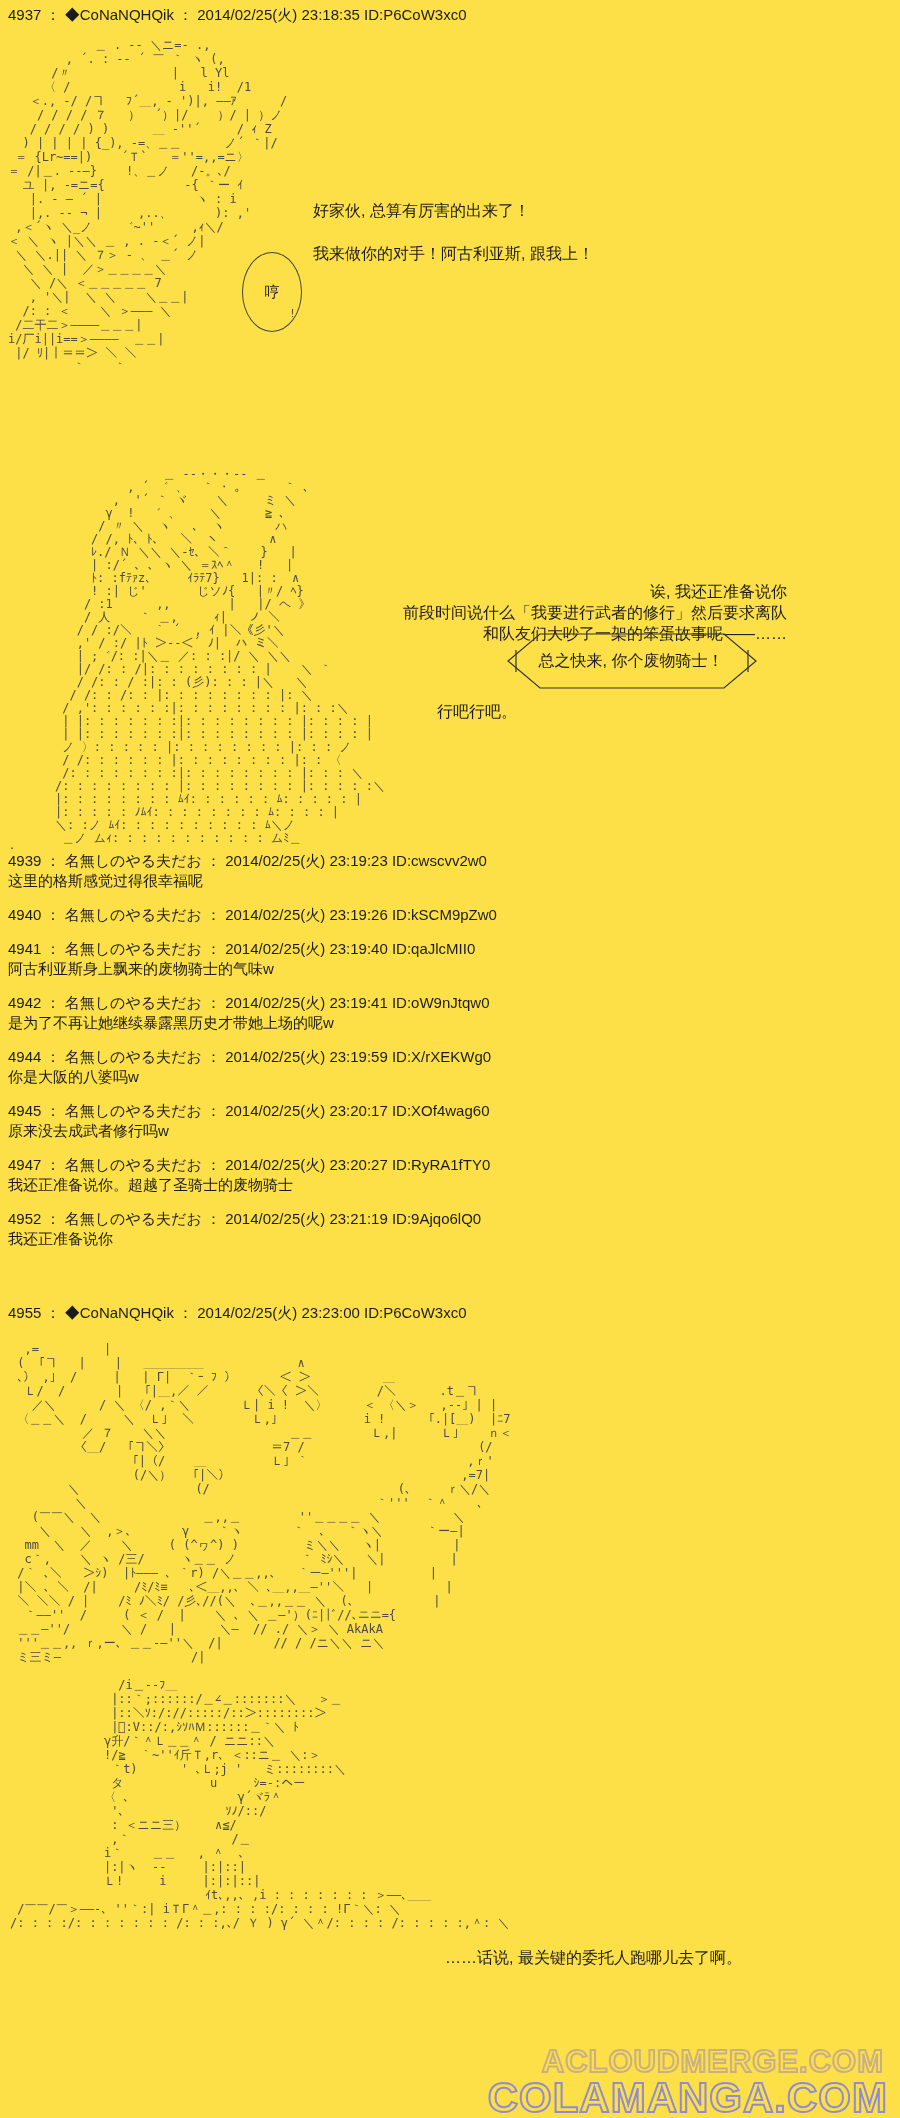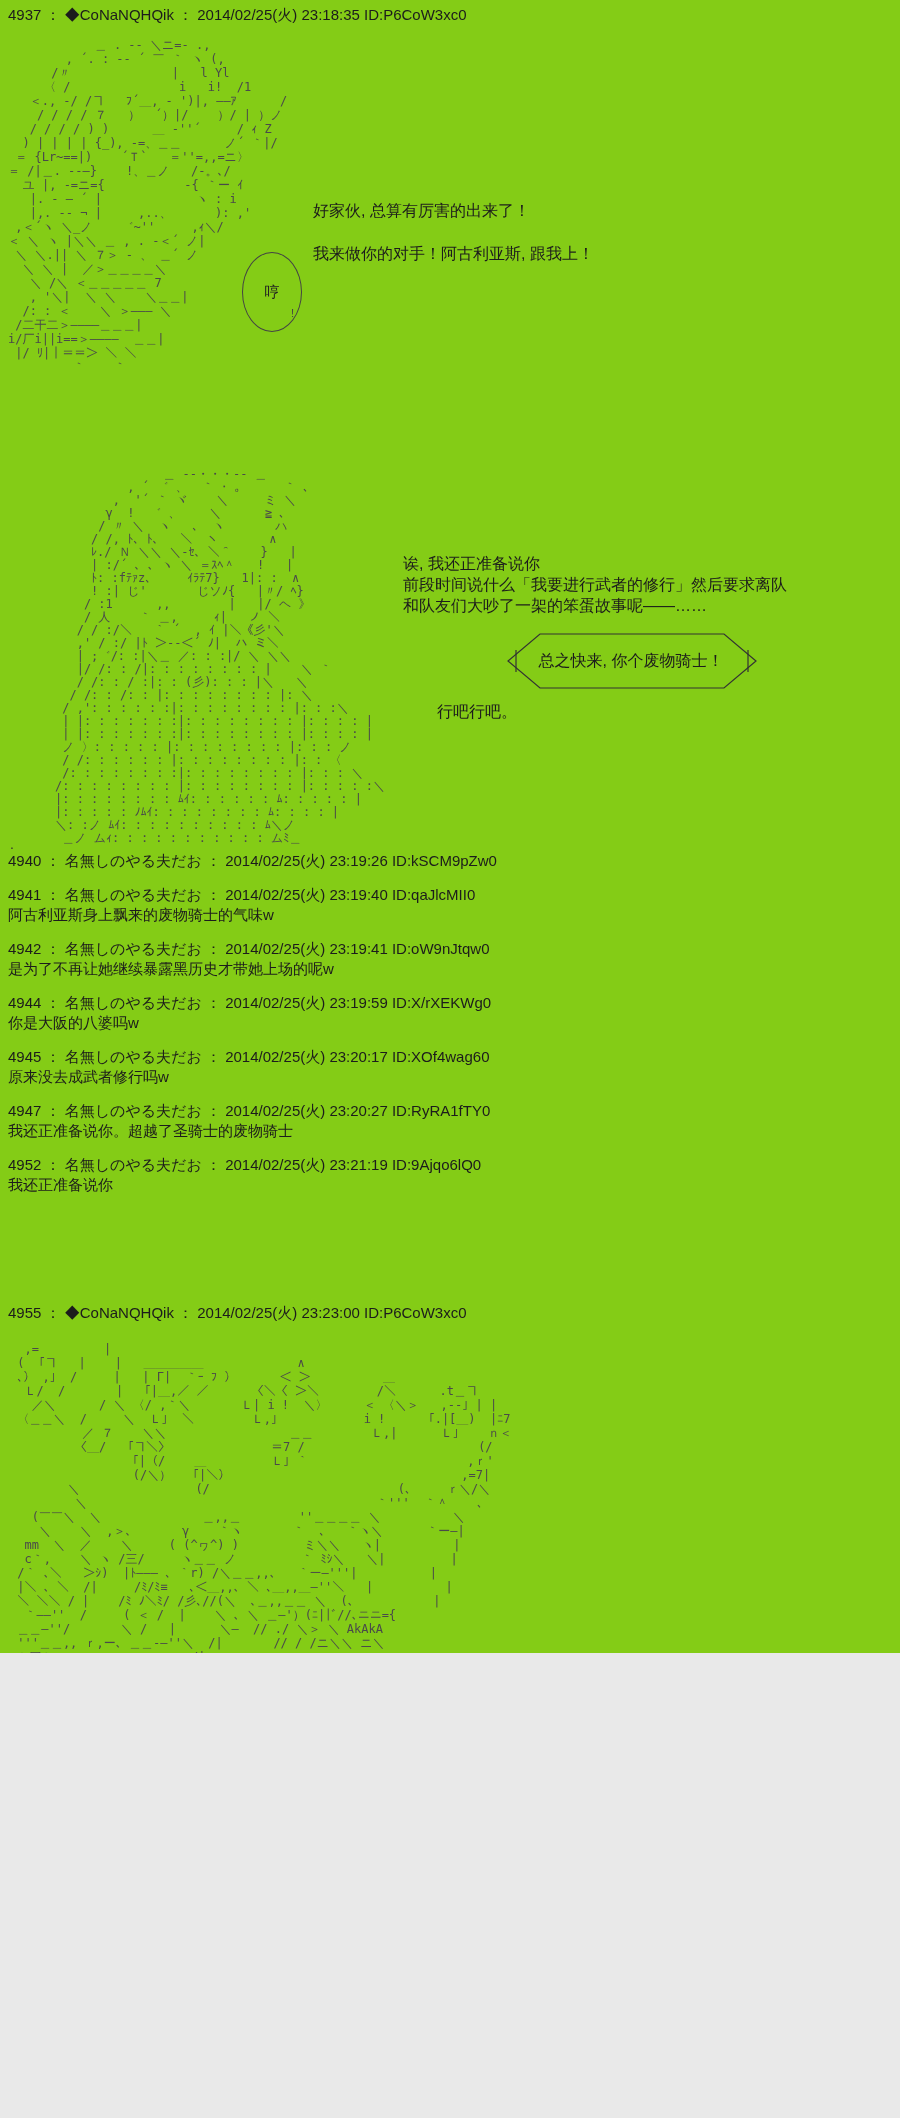--- a/index.html
+++ b/index.html
@@ -1,21 +1,21 @@
 <!DOCTYPE html>
 <html><head>
 <meta charset="utf-8">
 <style>
   html,body{margin:0;padding:0;}
   body{background:#e9e9e9;}
-  .page{position:relative;width:900px;height:1653px;background:#84cc16;overflow:hidden;
+  .page{position:relative;width:900px;height:2118px;background:#fde047;overflow:hidden;
         font-family:"Liberation Sans",sans-serif;color:#222;}
   .abs{position:absolute;}
   .hdr{font-size:15px;line-height:20px;color:#1c1c1c;white-space:nowrap;}
-  .dlg{font-size:16px;line-height:21px;color:#1c1c1c;white-space:nowrap;}
+  .dlg{font-size:16px;line-height:21px;color:#1c1c1c;white-space:nowrap;text-align:right;}
   .aa{font-family:"DejaVu Sans Mono",monospace;font-size:12px;line-height:14px;
       color:#4a4a4a;margin:0;white-space:pre;}
   .aa.tight{line-height:13px;}
   .reply{font-size:15px;line-height:20px;color:#1c1c1c;margin-bottom:14px;white-space:nowrap;}
   .bubble{width:58px;height:78px;border:1px solid #444;border-radius:50%;
           display:flex;align-items:center;justify-content:center;font-size:15px;color:#222;}
   .bubble .mark{position:absolute;right:7px;bottom:12px;font-size:11px;color:#444;}
   .shout-text{display:flex;align-items:center;justify-content:center;width:250px;height:58px;
               font-size:16px;color:#1c1c1c;text-align:right;}
   .dot{font-size:14px;color:#333;}
@@ -87,38 +87,42 @@
  | |: : : : : : :|: : : : : : : : |: : : : |
  ノ 〉: : : : : |: : : : : : : : |: : : ノ
  / /: : : : : : |: : : : : : : : |: : 〈
  /: : : : : : : :|: : : : : : : : |: : : ＼
 /: : : : : : : : |: : : : : : : : |: : : : :＼
 |: : : : : : : : ﾑｲ: : : : : : ﾑ: : : : : |
 |: : : : : ﾉﾑｲ: : : : : : : : ﾑ: : : : |
 ＼: :ノ ﾑｲ: : : : : : : : : : ﾑ＼ノ
  ＿ノ ムｨ: : : : : : : : : : : ムﾐ＿</pre>
 
-  <div class="abs" style="left:403px;top:553px">
+  <div class="abs" style="left:403px;top:581px">
     <div class="dlg">诶, 我还正准备说你</div>
     <div class="dlg">前段时间说什么「我要进行武者的修行」然后要求离队</div>
     <div class="dlg">和队友们大吵了一架的笨蛋故事呢——……</div>
   </div>
 
   <svg class="abs" style="left:506px;top:632px" width="252" height="58">
     <polygon points="34,2 218,2 250,29 218,56 34,56 2,29" fill="none" stroke="#333" stroke-width="1.2"></polygon>
     <line x1="10" y1="18" x2="10" y2="40" stroke="#333" stroke-width="1.2"></line>
     <line x1="242" y1="18" x2="242" y2="40" stroke="#333" stroke-width="1.2"></line>
   </svg>
   <div class="abs shout-text" style="left:506px;top:632px">总之快来, 你个废物骑士！</div>
 
   <div class="abs dlg" style="left:437px;top:701px">行吧行吧。</div>
 
   <div class="abs dot" style="left:10px;top:836px">.</div>
 
   <div class="abs" style="left:8px;top:851px;width:870px">
+    <div class="reply">
+      <div>4939 ： 名無しのやる夫だお ： 2014/02/25(火) 23:19:23 ID:cwscvv2w0</div>
+      <div>这里的格斯感觉过得很幸福呢</div>
+    </div>
 
     <div class="reply">
       <div>4940 ： 名無しのやる夫だお ： 2014/02/25(火) 23:19:26 ID:kSCM9pZw0</div>
     </div>
 
     <div class="reply">
       <div>4941 ： 名無しのやる夫だお ： 2014/02/25(火) 23:19:40 ID:qaJlcMII0</div>
       <div>阿古利亚斯身上飘来的废物骑士的气味w</div>
     </div>
 

